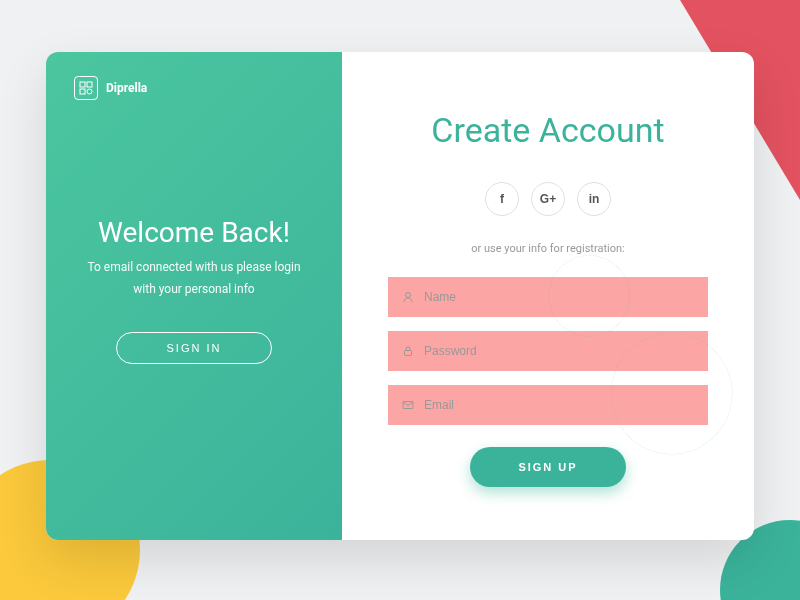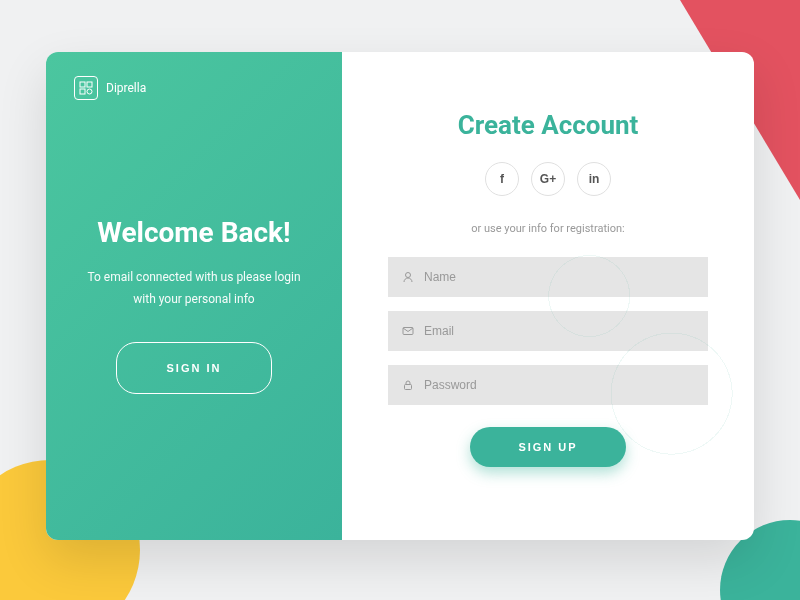--- a/index.html
+++ b/index.html
@@ -4,32 +4,32 @@
 <style>
 *{margin:0;padding:0;box-sizing:border-box}
 body{width:800px;height:600px;background:#f0f1f2;font-family:-apple-system,BlinkMacSystemFont,"Segoe UI",Roboto,sans-serif;position:relative;overflow:hidden}
 .bg-triangle-red{position:absolute;top:0;right:0;width:0;height:0;border-left:120px solid transparent;border-top:200px solid #e35260}
 .bg-circle-yellow{position:absolute;bottom:-40px;left:-40px;width:180px;height:180px;border-radius:50%;background:#fbc93b}
 .bg-circle-teal{position:absolute;bottom:-60px;right:-60px;width:140px;height:140px;border-radius:50%;background:#3bb39b}
 .card{position:absolute;top:52px;left:46px;width:708px;height:488px;background:#fff;border-radius:12px;box-shadow:0 20px 50px rgba(0,0,0,0.12);display:flex;overflow:hidden}
 .left-panel{width:297px;height:100%;background:linear-gradient(135deg,#4bc69f 0%,#3bb39b 100%);color:#fff;padding:24px 28px;display:flex;flex-direction:column;position:relative}
 .logo-row{display:flex;align-items:center;gap:8px}
 .logo-box{width:24px;height:24px;border:1.5px solid #fff;border-radius:4px;display:flex;align-items:center;justify-content:center;font-size:12px}
-.logo-text{font-size:12px;font-weight:400}
+.logo-text{font-size:12px;font-weight:700}
 .welcome-block{margin-top:116px;text-align:center}
-.welcome-title{font-size:28px;font-weight:700;margin-bottom:18px}
+.welcome-title{font-size:28px;font-weight:400;margin-bottom:8px}
 .welcome-subtitle{font-size:12px;line-height:1.8;opacity:0.95;padding:0 10px}
-.signin-btn{margin:32px auto 0;width:156px;height:52px;border:1.5px solid #fff;border-radius:20px;background:transparent;color:#fff;font-size:11px;font-weight:700;letter-spacing:2px;cursor:pointer;display:flex;align-items:center;justify-content:center}
+.signin-btn{margin:32px auto 0;width:156px;height:32px;border:1.5px solid #fff;border-radius:20px;background:transparent;color:#fff;font-size:11px;font-weight:400;letter-spacing:2px;cursor:pointer;display:flex;align-items:center;justify-content:center}
 .right-panel{flex:1;padding:58px 46px 0;text-align:center;position:relative}
 .bg-lines{position:absolute;inset:0;opacity:0.08;pointer-events:none;background-image:radial-gradient(circle at 60% 50%,transparent 40px,#3bb39b 40px,#3bb39b 41px,transparent 41px),radial-gradient(circle at 80% 70%,transparent 60px,#3bb39b 60px,#3bb39b 61px,transparent 61px)}
-.create-title{font-size:26px;font-weight:700;color:#3bb39b;margin-bottom:22px}
+.create-title{font-size:34px;font-weight:400;color:#3bb39b;margin-bottom:32px}
 .social-row{display:flex;justify-content:center;gap:12px;margin-bottom:26px}
 .social-btn{width:34px;height:34px;border:1px solid #e0e0e0;border-radius:50%;background:#fff;display:flex;align-items:center;justify-content:center;cursor:pointer;font-size:12px;font-weight:700;color:#555}
 .divider-text{font-size:11px;color:#999;margin-bottom:22px}
-.field{width:320px;height:40px;background:#e5e5e5;border:none;margin:0 auto 14px;display:flex;align-items:center;padding:0 14px;gap:10px}
+.field{width:320px;height:40px;background:#fca5a5;border:none;margin:0 auto 14px;display:flex;align-items:center;padding:0 14px;gap:10px}
 .field-icon{color:#999;font-size:12px;display:flex;align-items:center}
 .field-input{flex:1;border:none;background:transparent;font-size:12px;color:#666;outline:none}
 .field-input::placeholder{color:#999}
 .signup-btn{margin:22px auto 7px;width:156px;height:40px;border:none;border-radius:20px;background:#3bb39b;color:#fff;font-size:11px;font-weight:700;letter-spacing:2px;cursor:pointer;box-shadow:0 6px 14px rgba(59,179,155,0.4);display:flex;align-items:center;justify-content:center}
 </style>
 </head>
 <body>
 
 <div class="bg-triangle-red"></div>
 <div class="bg-circle-yellow"></div>
@@ -76,31 +76,31 @@
           <svg width="12" height="12" viewBox="0 0 12 12" stroke="#999" stroke-width="1" fill="none">
             <circle cx="6" cy="4" r="2.5"></circle>
             <path d="M2 11c0-2.2 1.8-4 4-4s4 1.8 4 4"></path>
           </svg>
         </span>
       <input class="field-input" placeholder="Name" style="">
     </div>
     <div class="field">
       <span class="field-icon">
           <svg width="12" height="12" viewBox="0 0 12 12" stroke="#999" stroke-width="1" fill="none">
+            <rect x="2.5" y="5.5" width="7" height="5" rx="1"></rect>
+            <path d="M4 5.5V4a2 2 0 014 0v1.5"></path>
+          </svg>
+        </span>
+      <input type="password" class="field-input" placeholder="Password" style="">
+    </div>
+    <div class="field">
+      <span class="field-icon">
+          <svg width="12" height="12" viewBox="0 0 12 12" stroke="#999" stroke-width="1" fill="none">
             <rect x="1" y="2.5" width="10" height="7" rx="1"></rect>
             <path d="M1 3l5 3.5L11 3"></path>
           </svg>
         </span>
       <input class="field-input" placeholder="Email" style="">
-    </div>
-    <div class="field">
-      <span class="field-icon">
-          <svg width="12" height="12" viewBox="0 0 12 12" stroke="#999" stroke-width="1" fill="none">
-            <rect x="2.5" y="5.5" width="7" height="5" rx="1"></rect>
-            <path d="M4 5.5V4a2 2 0 014 0v1.5"></path>
-          </svg>
-        </span>
-      <input type="password" class="field-input" placeholder="Password" style="">
     </div>
 
     <button class="signup-btn">SIGN UP</button>
   </div>
 </div>
 
 </body></html>

